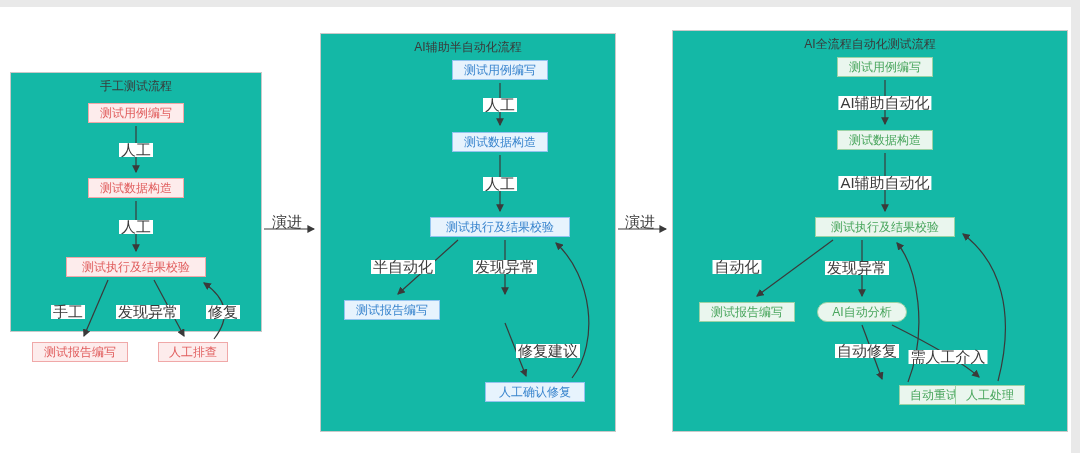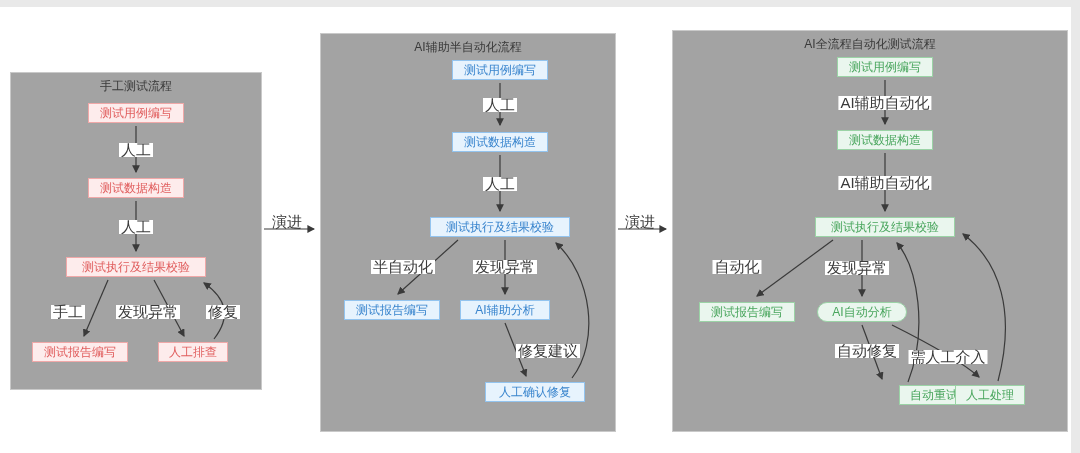--- a/index.html
+++ b/index.html
@@ -6,21 +6,21 @@
   body {
     font-family: "Liberation Sans", "DejaVu Sans", sans-serif;
     background:#ffffff;
   }
   .canvas {
     position:relative; width:1080px; height:453px;
     background:#ffffff; overflow:hidden;
   }
   .page-margin { position:absolute; background:#e9e9e9; }
   .panel {
-    position:absolute; background:#a3a3a3;
+    position:absolute; background:#14b8a6;
     border:1px solid #c9c9c9;
   }
   .panel-title {
     position:absolute; top:5px; left:0; right:0;
     text-align:center; font-size:12px; color:#3a3a3a;
   }
   .wires { position:absolute; left:0; top:0; }
   .node {
     position:absolute; height:20px;
     display:flex; align-items:center; justify-content:center;
@@ -38,21 +38,21 @@
   .edge-label.nobg { background:transparent; }
 </style>
 </head>
 <body>
 
 <div class="canvas">
 
   <div class="page-margin" style="left:0; top:0; width:1080px; height:7px;"></div>
   <div class="page-margin" style="left:1071px; top:0; width:9px; height:453px;"></div>
 
-  <div class="panel" style="left:10px; top:72px; width:252px; height:318px;">
+  <div class="panel" style="left:10px; top:72px; width:252px; height:260px;">
     <div class="panel-title">手工测试流程</div>
   </div>
   <div class="panel" style="left:320px; top:33px; width:296px; height:399px;">
     <div class="panel-title">AI辅助半自动化流程</div>
   </div>
   <div class="panel" style="left:672px; top:30px; width:396px; height:402px;">
     <div class="panel-title">AI全流程自动化测试流程</div>
   </div>
 
   <svg class="wires" width="1080" height="453" viewBox="0 0 1080 453">
@@ -102,21 +102,20 @@
   <div class="edge-label" style="left:148px; top:312px;">发现异常</div>
   <div class="edge-label" style="left:223px; top:312px;">修复</div>
 
   <div class="edge-label nobg" style="left:287px; top:222px;">演进</div>
   <div class="edge-label nobg" style="left:640px; top:222px;">演进</div>
 
   <div class="node blue" style="left:500px; top:70px; width:96px;">测试用例编写</div>
   <div class="node blue" style="left:500px; top:142px; width:96px;">测试数据构造</div>
   <div class="node blue" style="left:500px; top:227px; width:140px;">测试执行及结果校验</div>
   <div class="node blue" style="left:392px; top:310px; width:96px;">测试报告编写</div>
-  <div class="node blue" style="left:505px; top:310px; width:90px;">AI辅助分析</div>
   <div class="node blue" style="left:535px; top:392px; width:100px;">人工确认修复</div>
 
   <div class="edge-label" style="left:500px; top:105px;">人工</div>
   <div class="edge-label" style="left:500px; top:184px;">人工</div>
   <div class="edge-label" style="left:403px; top:267px;">半自动化</div>
   <div class="edge-label" style="left:505px; top:267px;">发现异常</div>
   <div class="edge-label" style="left:512px; top:351px;margin-left:36px;">修复建议</div>
 
   <div class="node green" style="left:885px; top:67px; width:96px;">测试用例编写</div>
   <div class="node green" style="left:885px; top:140px; width:96px;">测试数据构造</div>

